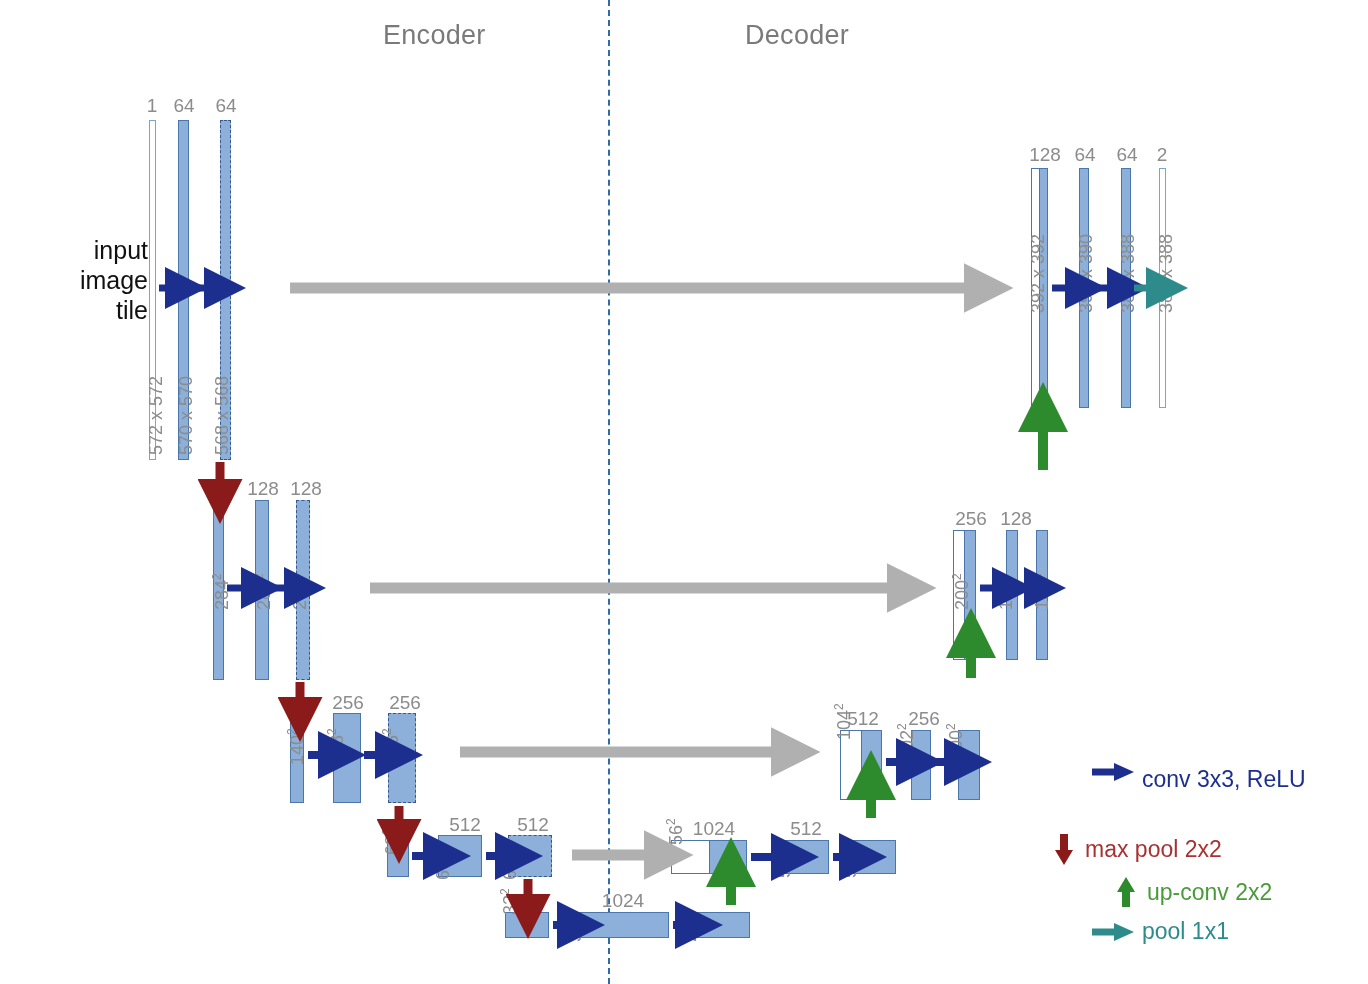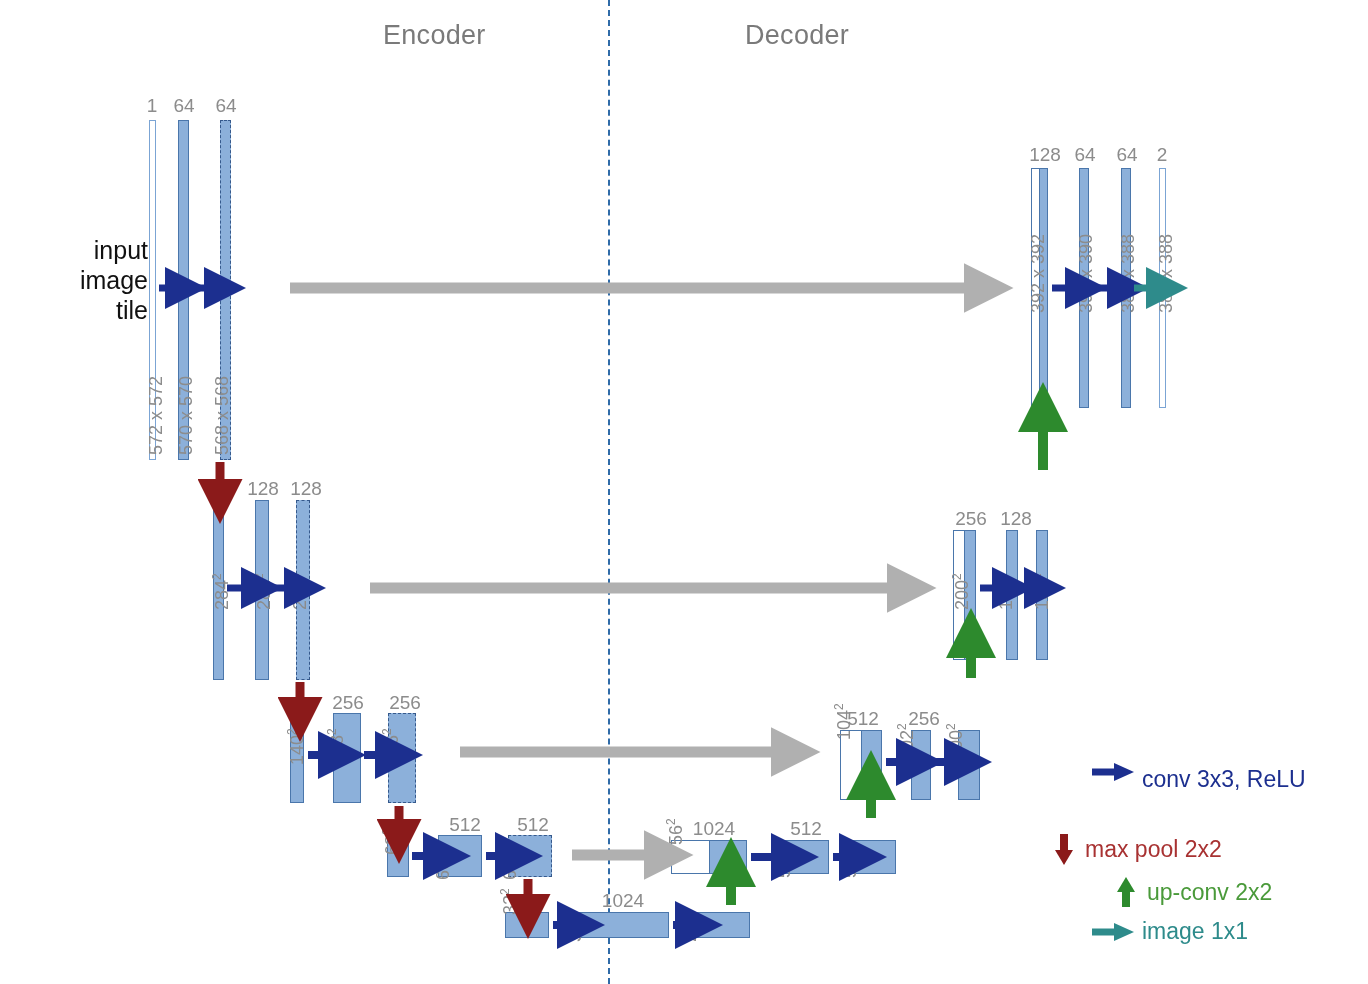--- a/index.html
+++ b/index.html
@@ -299,16 +299,16 @@
       <path d="M4,17 L13,2 L22,17 z" fill="#2d8a2d"></path>
     </svg>
     <span class="legtext" style="color:#4a9a3a;margin-left:8px;">up-conv 2x2</span>
   </div>
 
   <div class="legrow" style="left:1090px;top:918px;">
     <svg width="46" height="26">
       <line x1="2" y1="13" x2="26" y2="13" stroke="#2e8b8b" stroke-width="7"></line>
       <path d="M24,4 L44,13 L24,22 z" fill="#2e8b8b"></path>
     </svg>
-    <span class="legtext" style="color:#2e8b8b;margin-left:6px;">image 1x1</span>
+    <span class="legtext" style="color:#2e8b8b;margin-left:6px;">pool 1x1</span>
   </div>
 
 </div>
 
 </body></html>

